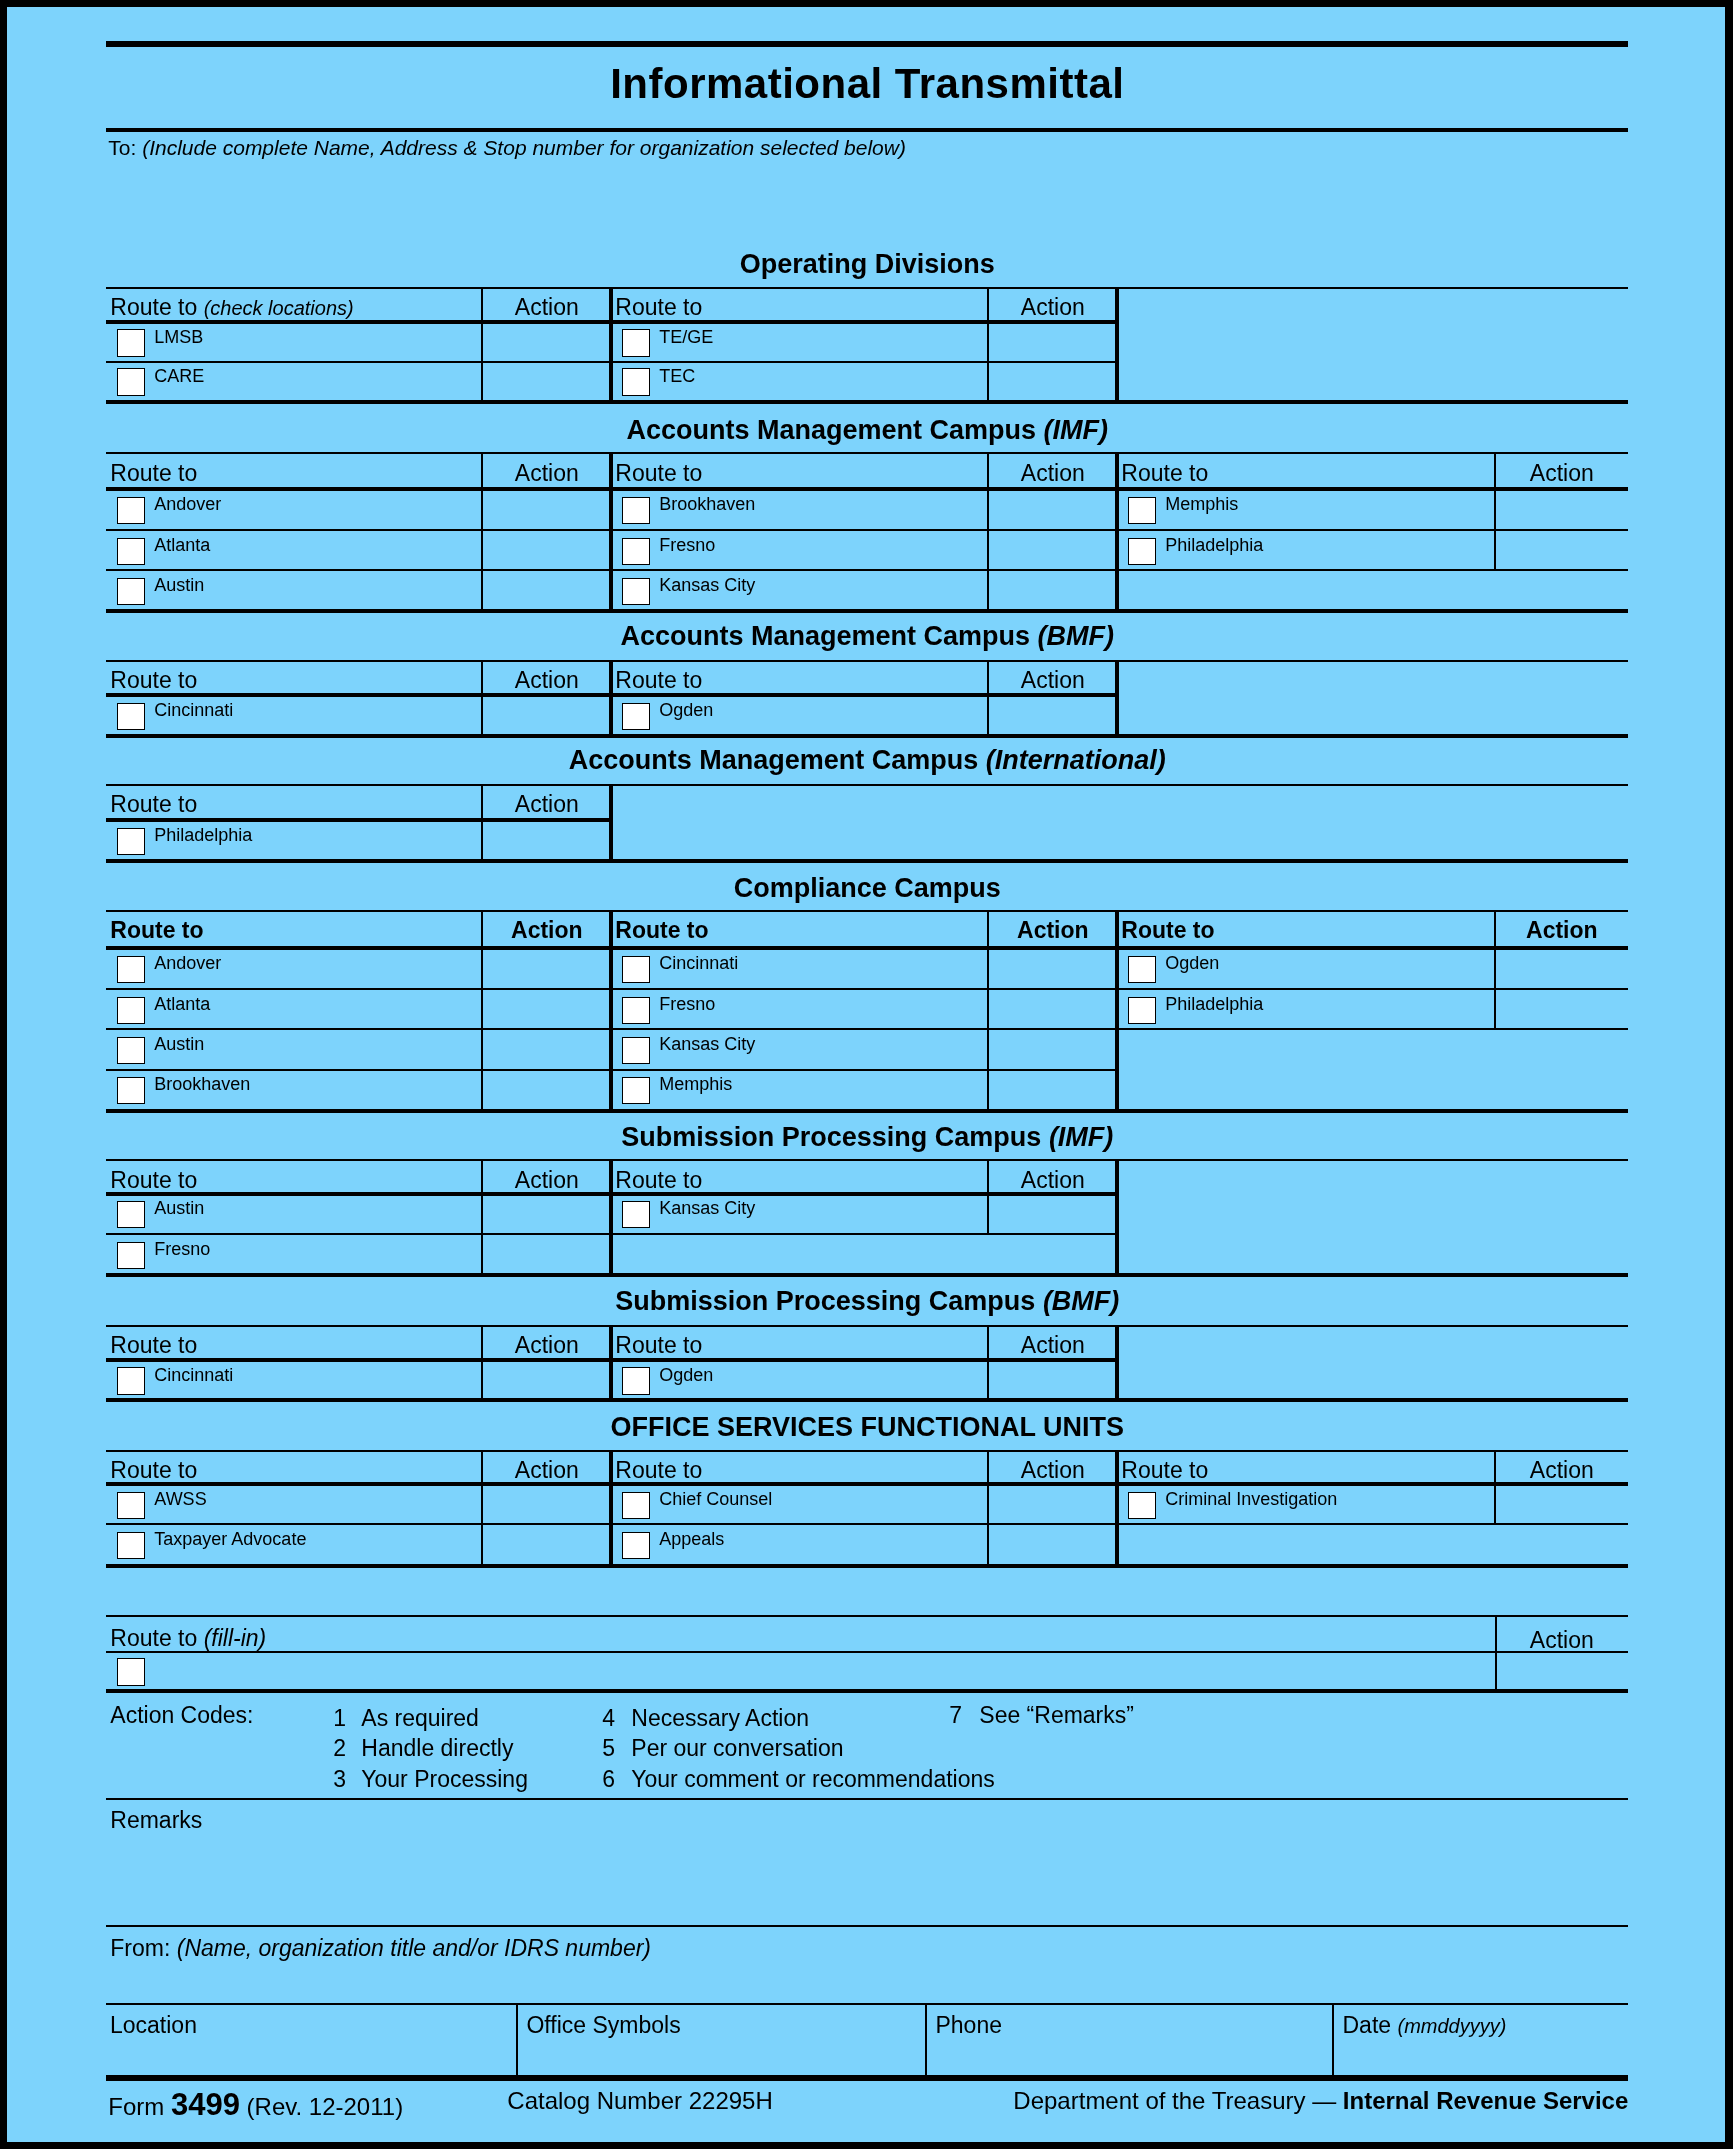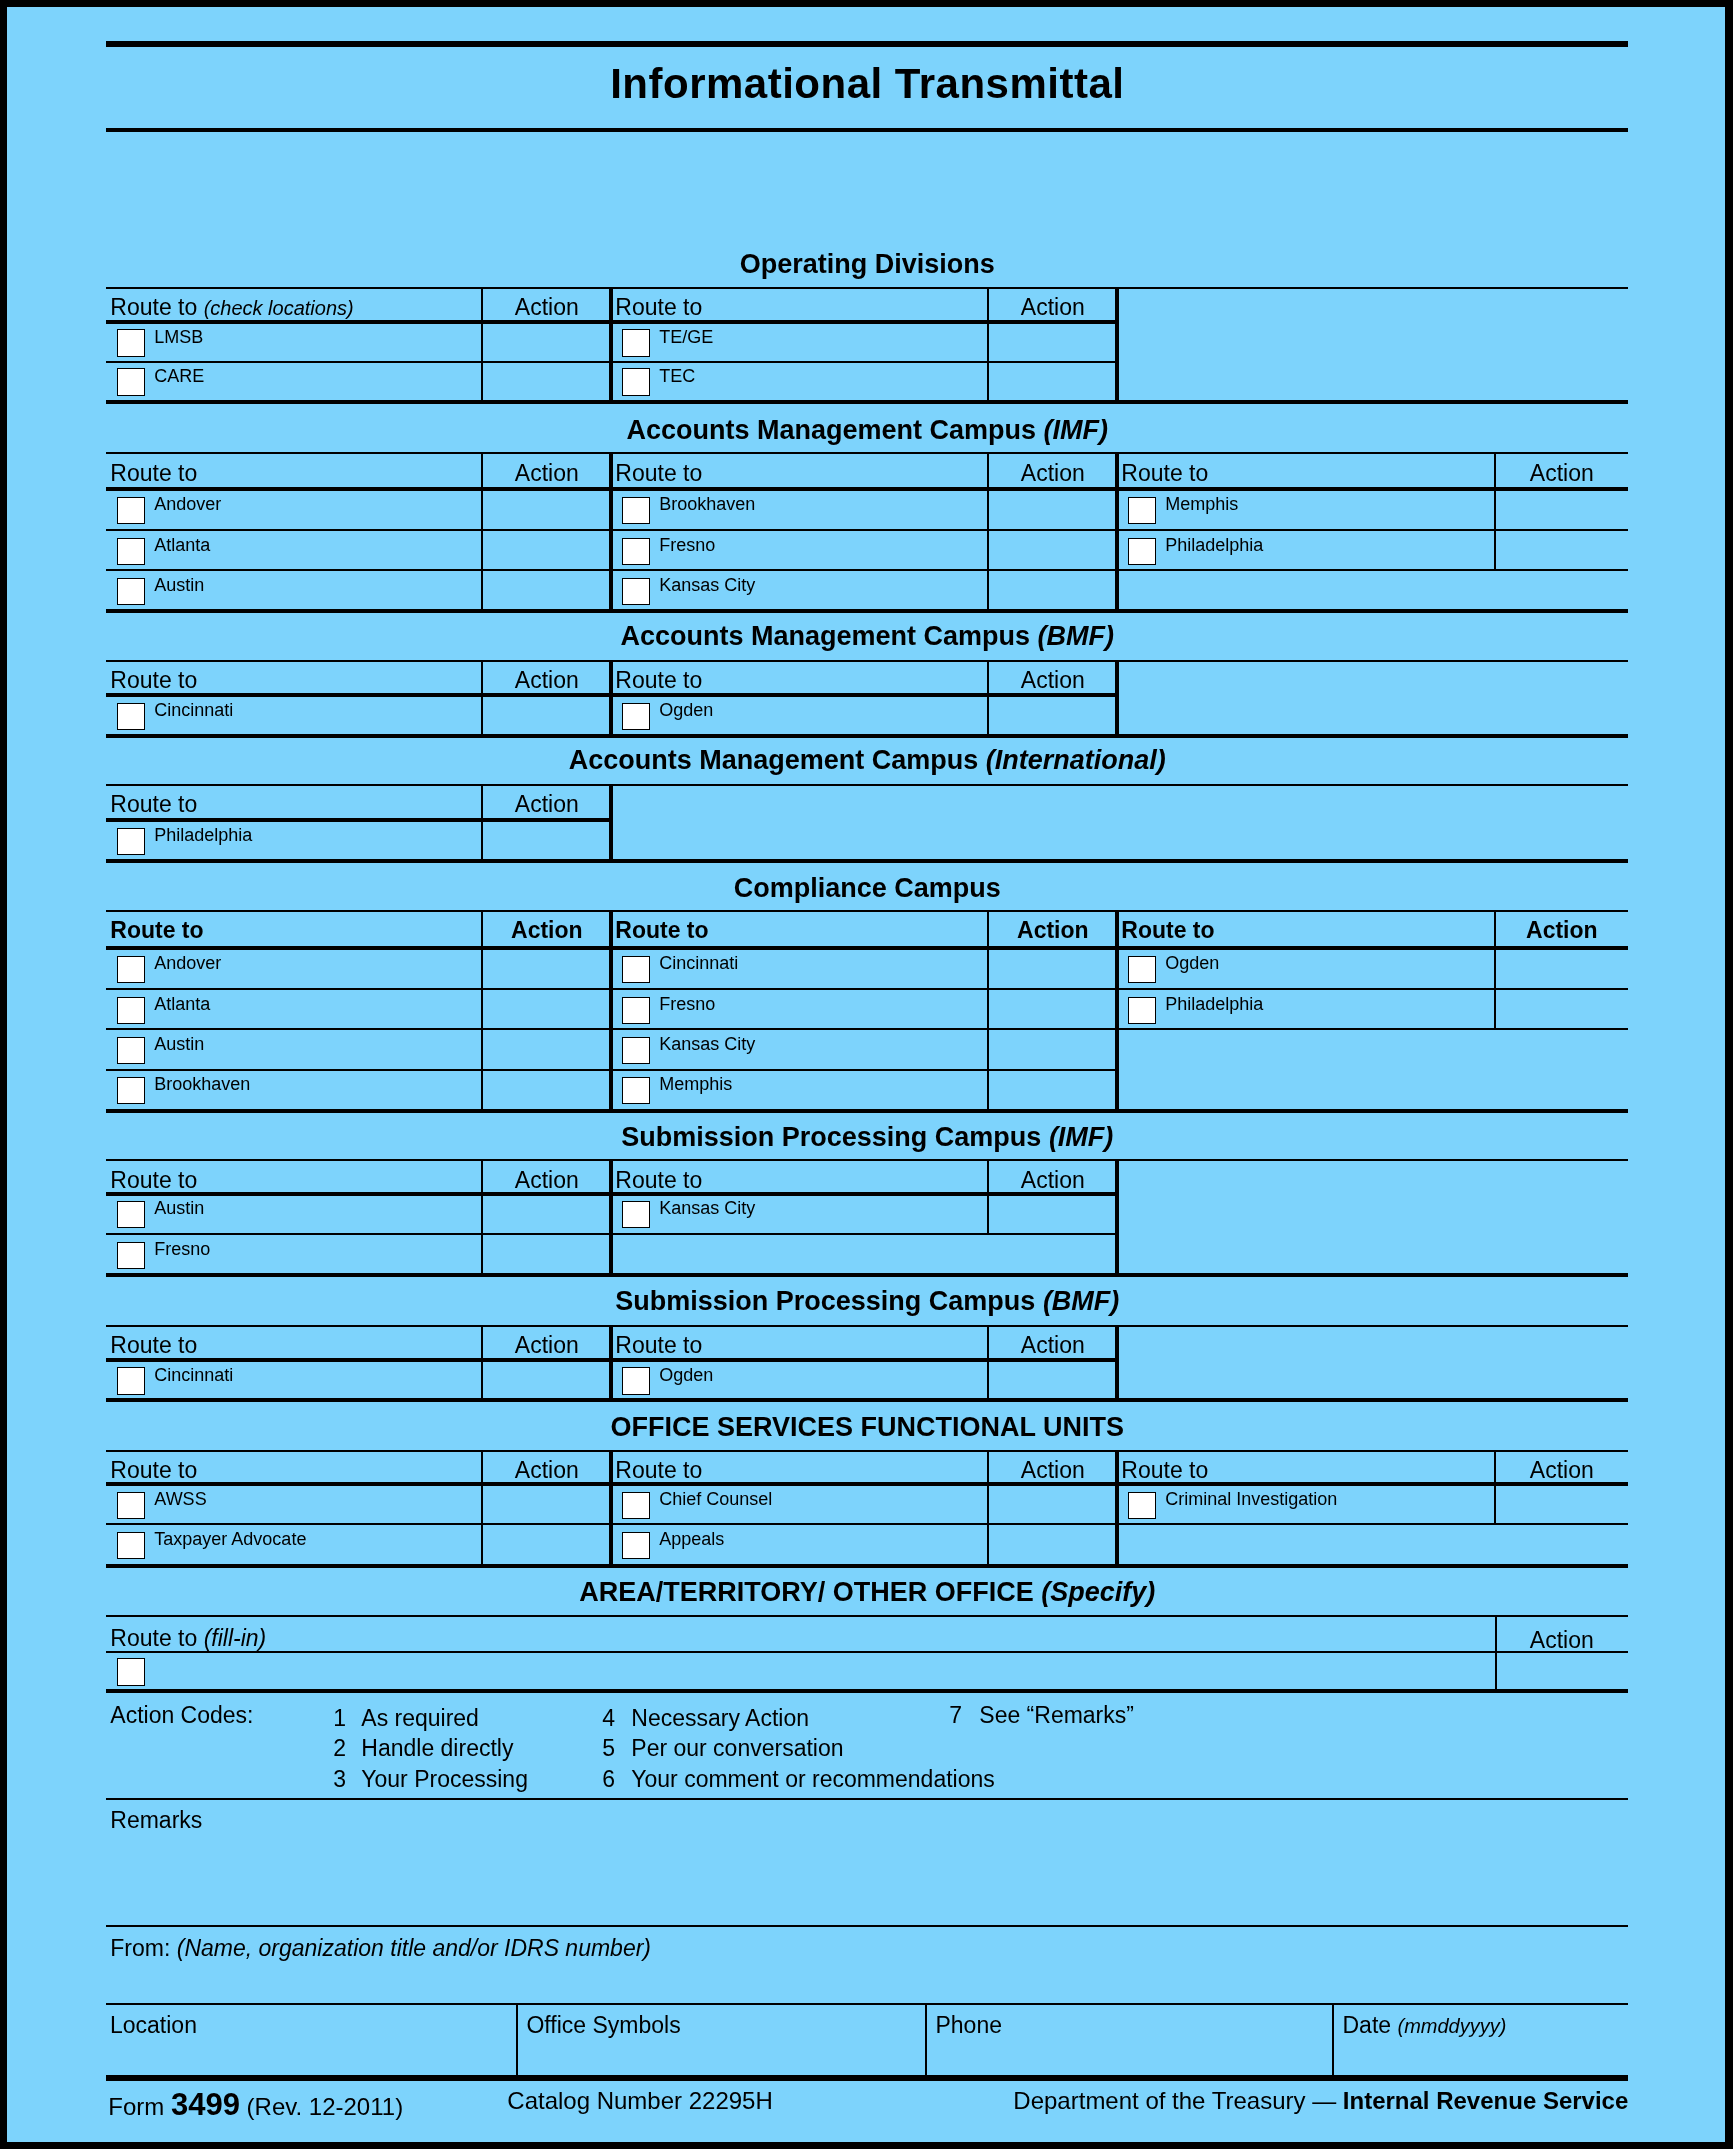--- a/index.html
+++ b/index.html
@@ -30,20 +30,24 @@
   .field { position:absolute; background:transparent; }
 </style>
 </head>
 <body>
 
 <div id="page">
 
   <div class="hr thick" style="top:34px;"></div>
   <div class="title">Informational Transmittal</div>
   <div class="hr med" style="top:121px;"></div>
+  <div class="to-label">
+    <span>To:</span>
+    <i>(Include complete Name, Address &amp; Stop number for organization selected below)</i>
+  </div>
   <div class="field" style="left:99px; top:158px; width:1522px; height:72px;"></div>
 
   <div id="sections">
       <div>
         <div class="sec-title" style="top:242px;"><span>Operating Divisions</span></div>
         <div class="hr thin" style="top:280px;"></div>
         <div class="hdr" style="position:absolute; left:103px; top:289px;"><span>Route to</span> <i style="font-size:20px;">(check locations)</i></div>
         <div class="hdr hdr-action" style="position:absolute; left:475px; width:129px; top:289px;">Action</div>
         <div style="position:absolute; background:#000; height:3.7px; left:99px; width:505px; top:313px;"></div>
         <div class="vline" style="left:474px; top:280px; height:114px;"></div>
@@ -358,24 +362,20 @@
         <div class="cell" style="left:1110px; top:1477px; width:377px; height:40px;">
           <div class="cb" style="top:7.3px;"></div>
           <span class="item-label" style="top:5px;">Criminal Investigation</span>
         </div>
         <div class="cell" style="left:1490px; top:1477px; width:129px; height:40px;"></div>
         <div style="position:absolute; background:#000; height:1.8px; left:1110px; width:511px; top:1516px;"></div>
         <div class="hr med" style="top:1557px;"></div>
       </div>
     </div>
 
-  <div class="sec-title" style="top:1570px;">
-    <span>AREA/TERRITORY/ OTHER OFFICE</span>
-    <i>(Specify)</i>
-  </div>
   <div class="hr thin" style="top:1608px;"></div>
   <div class="hdr" style="position:absolute; left:103px; top:1620px;">
     <span>Route to</span>
     <i>(fill-in)</i>
   </div>
   <div class="hdr" style="position:absolute; left:1488px; width:133px; text-align:center; top:1622px;">Action</div>
   <div class="hr thin" style="top:1644px;"></div>
   <div class="cb" style="left:110px; top:1651px;"></div>
   <div class="field" style="left:147px; top:1647px; width:1336px; height:37px;"></div>
   <div class="field" style="left:1490px; top:1647px; width:131px; height:37px;"></div>

